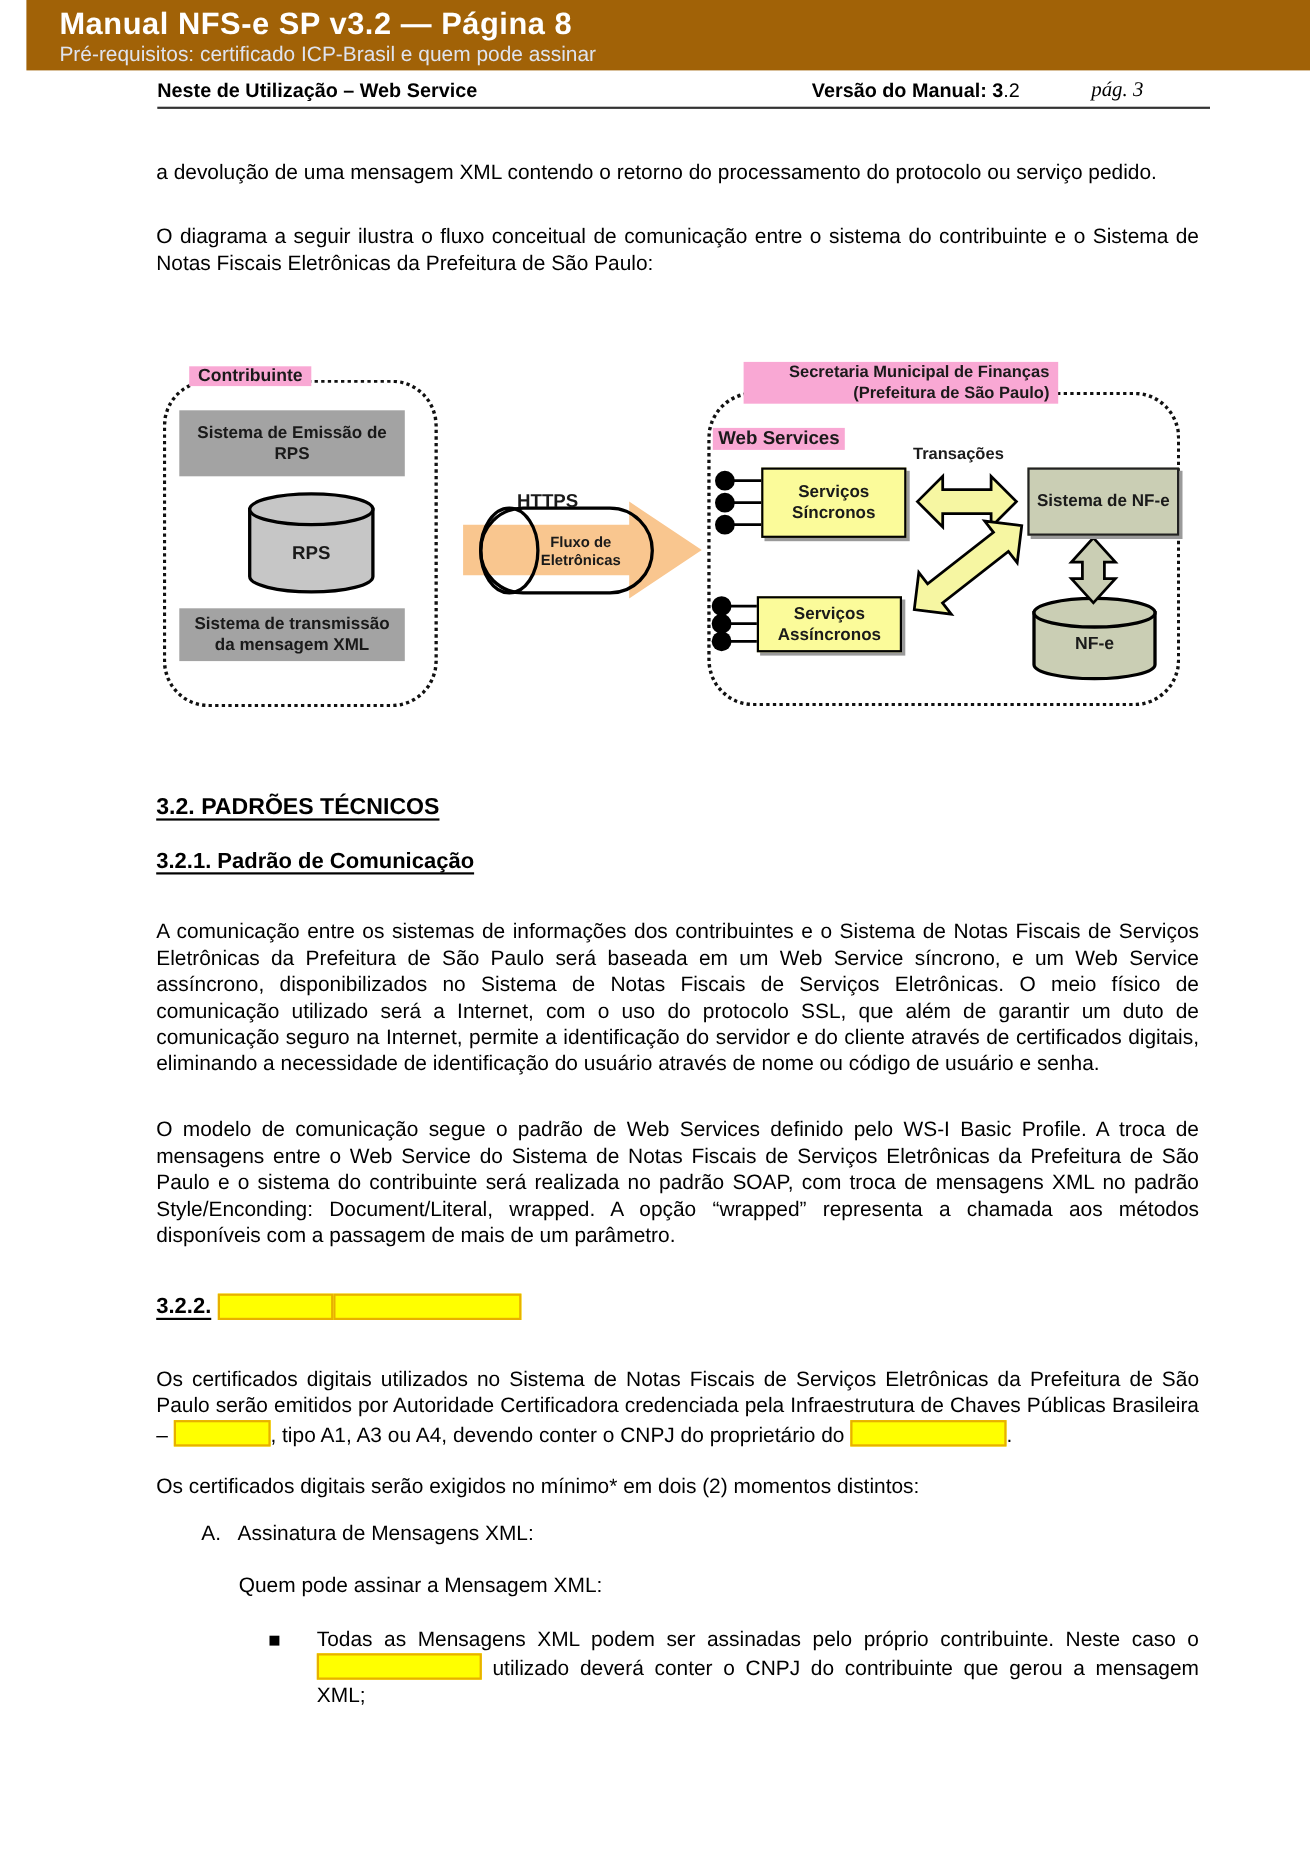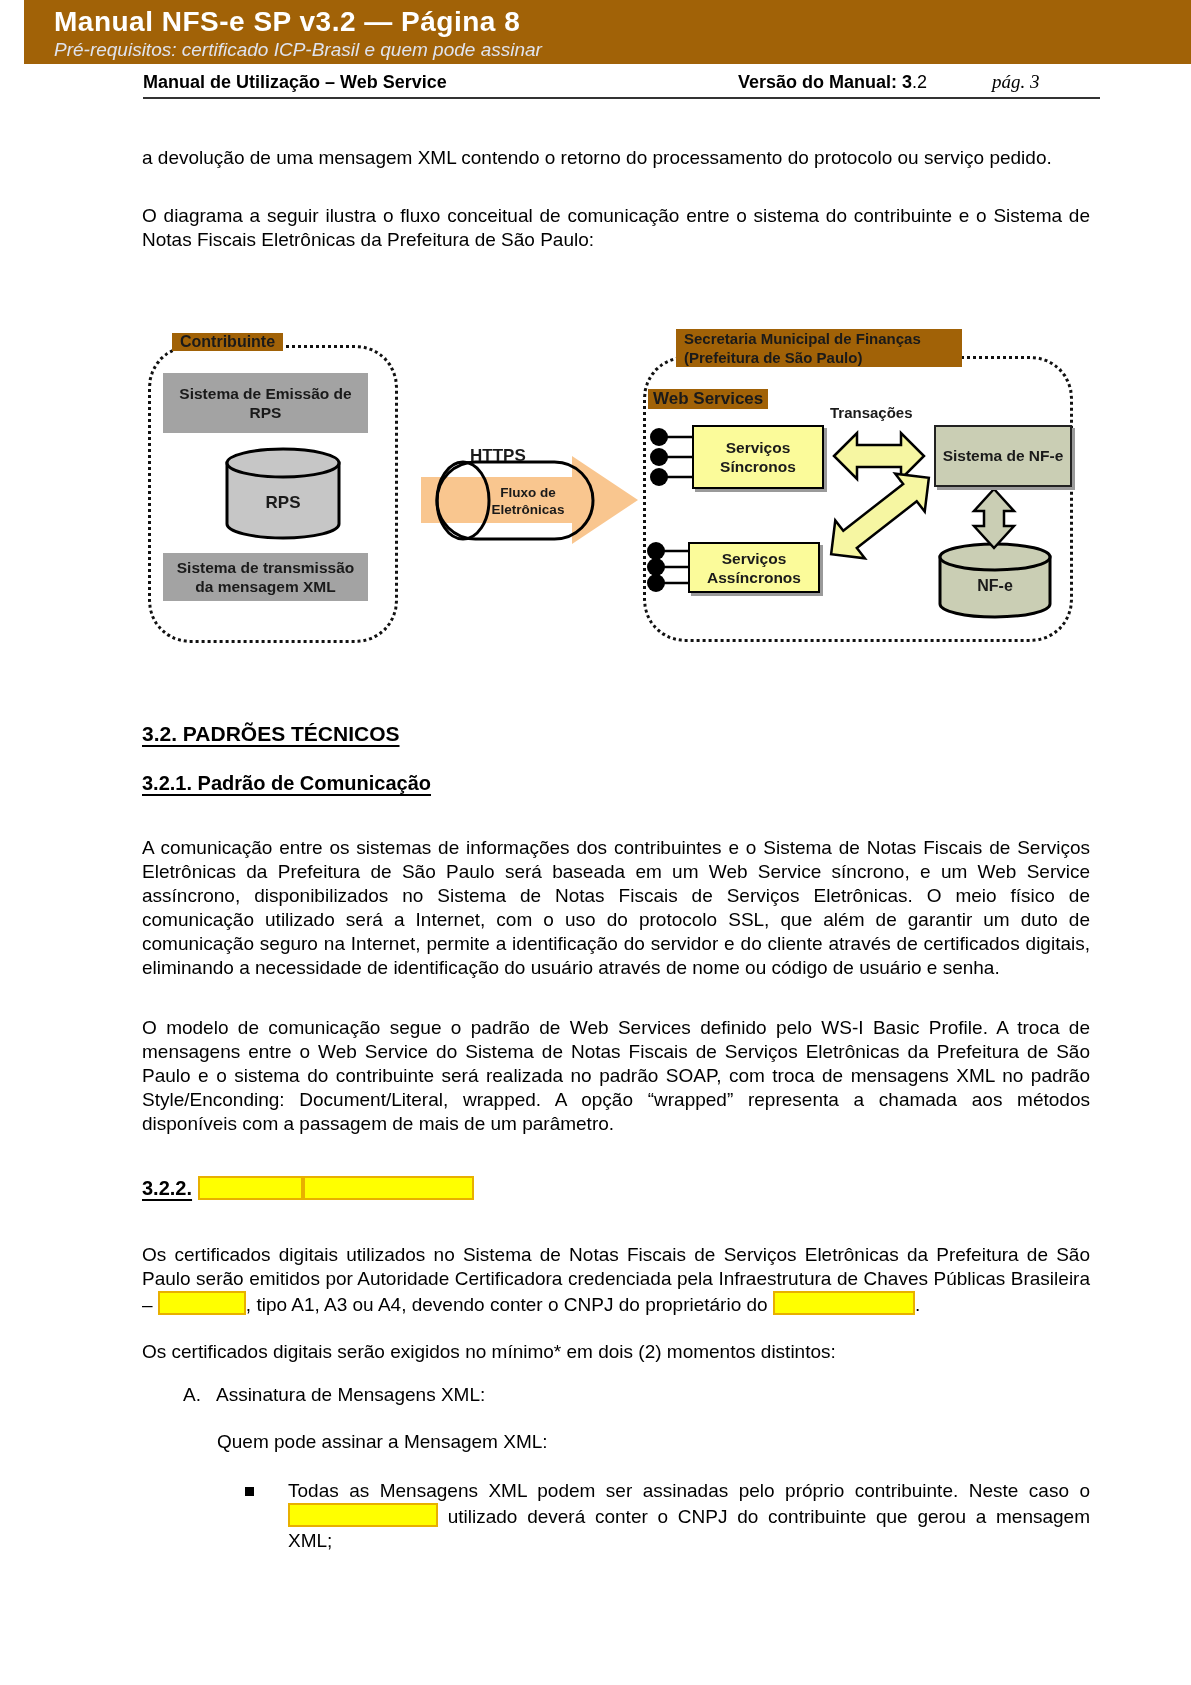--- a/index.html
+++ b/index.html
@@ -2,21 +2,21 @@
 <html><head>
 <meta charset="utf-8">
 <style>
   html,body{margin:0;padding:0;background:#fff;}
   .page{position:relative;width:1191px;height:1685px;background:#fff;overflow:hidden;
         font-family:"Liberation Sans",sans-serif;color:#000;}
 
   
   .banner{position:absolute;left:0;top:0;width:1191px;height:64px;background:#a16207;margin-left:24px;}
   .banner-title{position:absolute;left:30px;top:6px;font-size:28px;font-weight:bold;color:#fff;letter-spacing:.5px;}
-  .banner-subtitle{position:absolute;left:30px;top:39px;font-size:19px;color:#dfe3ee;font-style:italic;}
+  .banner-subtitle{position:absolute;left:30px;top:39px;font-size:19px;color:#dfe3ee;}
 
   
   .dh{position:absolute;font-size:18px;font-weight:bold;color:#000;top:72px;white-space:nowrap;}
   .dh-left{left:143px;}
   .dh-version{left:738px;}
   .dh-version .vr{font-weight:normal;}
   .dh-page{left:992px;font-family:"Liberation Serif",serif;font-style:italic;font-weight:normal;font-size:19px;top:71px;}
   .rule{position:absolute;left:143px;top:97px;width:957px;height:2px;background:#333;}
 
   
@@ -39,42 +39,42 @@
   .quem{position:absolute;left:217px;top:1431px;font-size:19px;}
   .bullet-square{position:absolute;left:245px;top:1487px;width:9px;height:9px;background:#000;}
   .bullet-text{position:absolute;left:288px;top:1479px;width:802px;text-align:justify;font-size:19px;line-height:24px;}
 
   
   .dsvg{position:absolute;left:0;top:0;pointer-events:none;}
   .dotted-box{position:absolute;border:3px dotted #111;border-radius:42px;}
   .db-left{left:148px;top:345px;width:244px;height:292px;}
   .db-right{left:643px;top:356px;width:424px;height:280px;}
   .dlabel{position:absolute;font-weight:bold;color:#1a1a1a;white-space:nowrap;}
-  .on-border{background:#a16207;padding:0 8px;}
+  .on-border{background:#f9a8d4;padding:0 8px;text-align:right;}
   .obox{position:absolute;background:#a3a3a3;display:flex;flex-direction:column;justify-content:center;
         text-align:center;font-weight:bold;font-size:15.5px;line-height:19px;color:#1a1a1a;}
   .ybox{position:absolute;background:#FBFB9A;border:2px solid #000;box-shadow:3px 3px 0 #9a9a9a;
         display:flex;flex-direction:column;justify-content:center;text-align:center;
         font-weight:bold;font-size:15.5px;line-height:19px;color:#1a1a1a;}
   .gbox{position:absolute;background:#CACEB4;border:2px solid #222;box-shadow:3px 3px 0 #9a9a9a;
         display:flex;flex-direction:column;justify-content:center;text-align:center;
         font-weight:bold;font-size:15.5px;color:#1a1a1a;}
   .cyl-label{position:absolute;text-align:center;font-weight:bold;color:#1a1a1a;}
 </style>
 </head>
 <body>
 
 <div class="page">
 
   <header class="banner">
     <div class="banner-title">Manual NFS-e SP v3.2 — Página 8</div>
     <div class="banner-subtitle">Pré-requisitos: certificado ICP-Brasil e quem pode assinar</div>
   </header>
 
-  <div class="dh dh-left">Manual de Utilização – Web Service</div>
+  <div class="dh dh-left">Neste de Utilização – Web Service</div>
   <div class="dh dh-version"><span>Versão do Manual: 3</span><span class="vr">.2</span></div>
   <div class="dh dh-page">pág. 3</div>
   <div class="rule"></div>
 
   <div class="tb" style="top:146px">a devolução de uma mensagem XML contendo o retorno do processamento do protocolo ou serviço pedido.</div>
   <div class="tb" style="top:204px">O diagrama a seguir ilustra o fluxo conceitual de comunicação entre o sistema do contribuinte e o Sistema de Notas Fiscais Eletrônicas da Prefeitura de São Paulo:</div>
 
   <svg class="dsvg" width="1191" height="1685" viewBox="0 0 1191 1685">
 
     <polygon points="421,477 572,477 572,456 638,500 572,544 572,523 421,523" fill="#F9C68F"></polygon>

